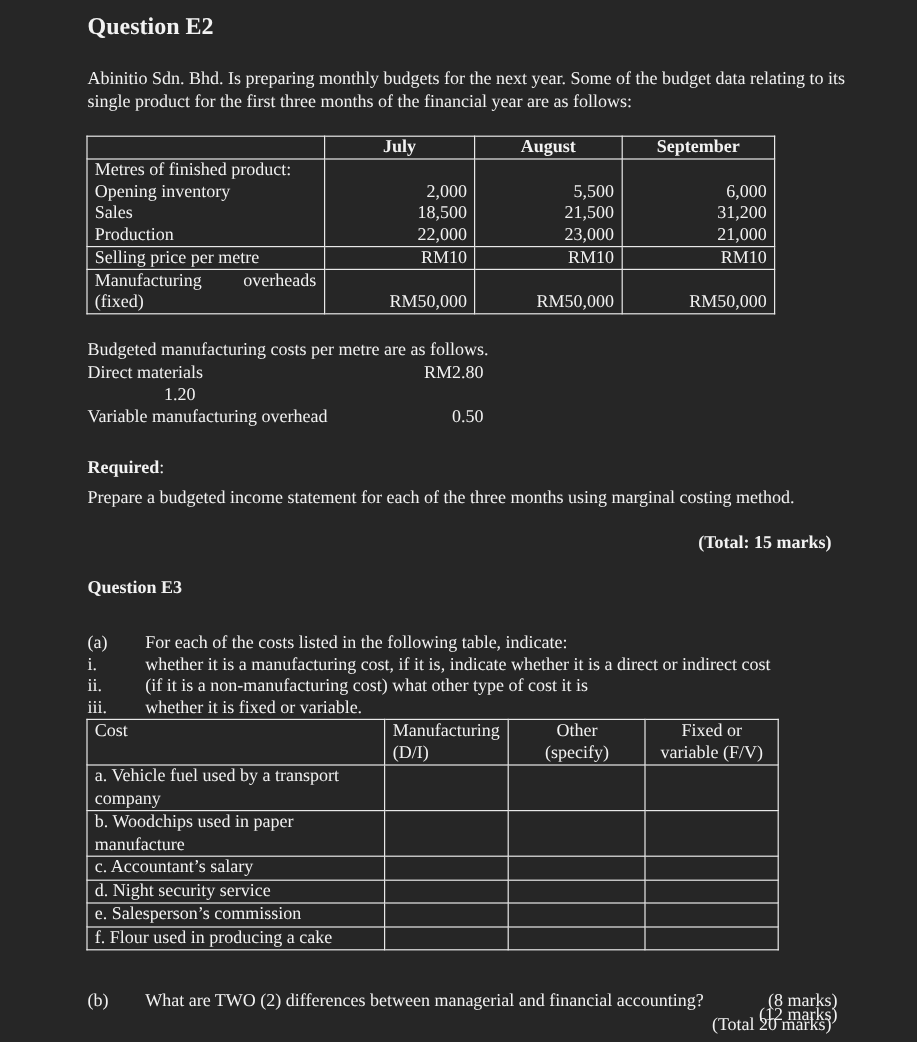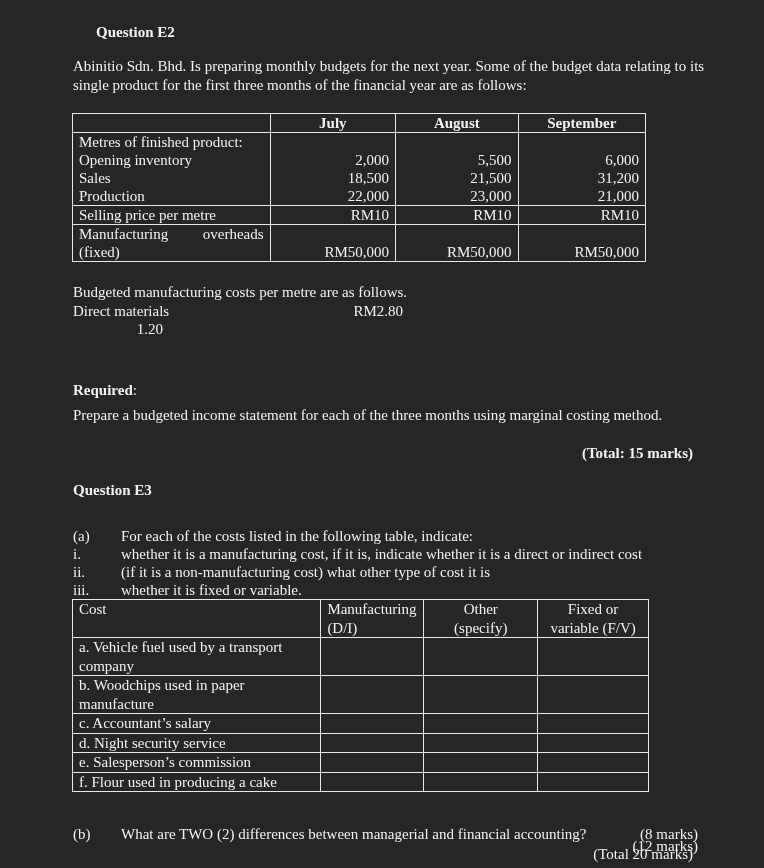--- a/index.html
+++ b/index.html
@@ -2,21 +2,21 @@
 <html><head>
 <meta charset="utf-8">
 <style>
   html, body { margin:0; padding:0; }
   body {
     width:764px; height:868px; background:#262626; color:#f2f2f2;
     font-family:"Liberation Serif", "DejaVu Serif", serif; font-size:15px;
     position:relative; overflow:hidden;
   }
   .abs { position:absolute; }
-  .q-title { left:73px; top:24px; font-size:15px; font-weight:bold;margin-left:23px; }
+  .q-title { left:73px; top:11px; font-size:20px; font-weight:bold; }
   .para { left:73px; top:57px; width:640px; line-height:19px; font-size:15px; }
 
   table { border-collapse:collapse; }
   .t1 { position:absolute; left:72px; top:113px; width:574px; }
   .t1 td, .t1 th { border:1px solid #e8e8e8; padding:0 6px; font-size:15px; line-height:18px; vertical-align:top; }
   .t1 th { font-weight:bold; text-align:center; height:18px; }
   .t1 td.num { text-align:right; vertical-align:bottom; }
   .t1 .c0 { width:195px; }
   .t1 .c1 { width:127px; }
   .t1 .c2 { width:123px; }
@@ -116,20 +116,24 @@
 
 <div class="abs costs">
   <div>Budgeted manufacturing costs per metre are as follows.</div>
   <div class="row">
     <span class="lab">Direct materials</span>
     <span class="val">RM2.80</span>
   </div>
   <div class="row">
     <span class="val">1.20</span>
   </div>
+  <div class="row">
+    <span class="lab">Variable manufacturing overhead</span>
+    <span class="val">0.50</span>
+  </div>
 </div>
 
 <div class="abs req-title"><span>Required</span><span style="font-weight:normal">:</span></div>
 <div class="abs req-text">Prepare a budgeted income statement for each of the three months using marginal costing method.</div>
 <div class="abs total15">(Total: 15 marks)</div>
 
 <div class="abs q3-title">Question E3</div>
 
 <div class="abs list">
   <div class="row">

